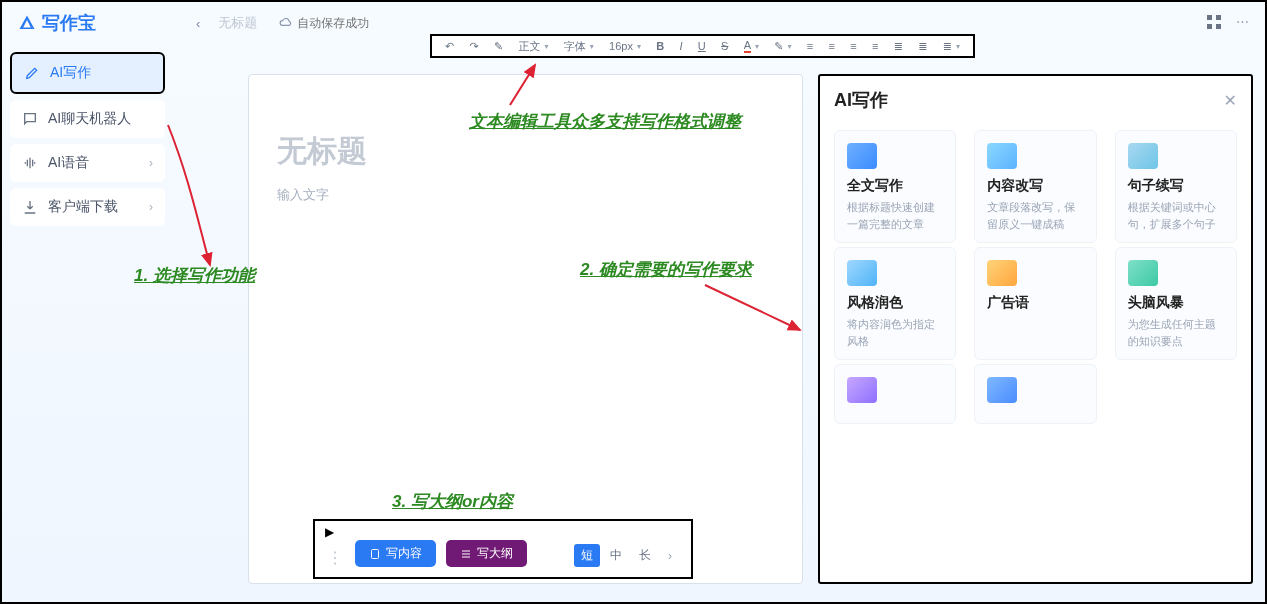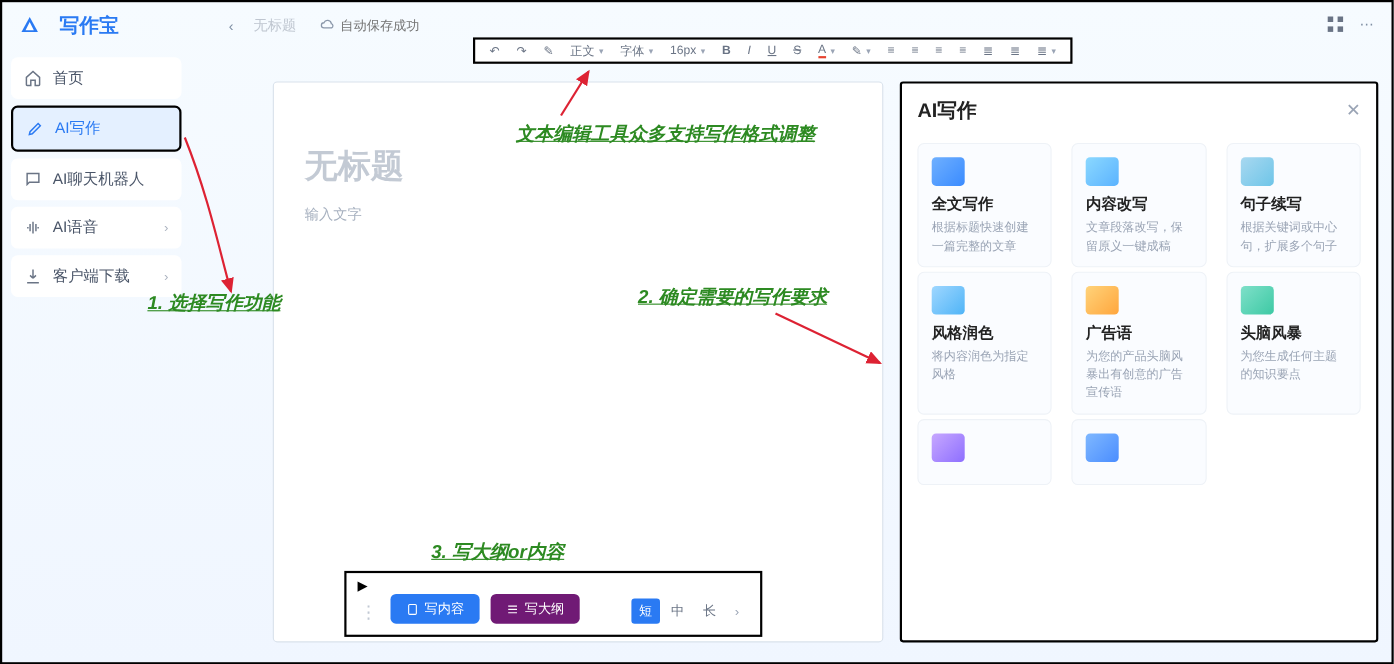--- a/index.html
+++ b/index.html
@@ -1,20 +1,20 @@
 <!DOCTYPE html>
 <html><head>
 <meta charset="utf-8">
 <style>
   * { box-sizing: border-box; margin: 0; padding: 0; }
   body { font-family: -apple-system, "PingFang SC", "Microsoft YaHei", sans-serif; width: 1267px; height: 604px; overflow: hidden; background: linear-gradient(180deg,#f6fbff,#f0f6ff); border: 2px solid #000; font-size: 13px; }
 
   
   .header { display:flex; align-items:center; height:42px; padding:0 16px; }
-  .logo-box { display:flex; align-items:center; gap:18px; color:#2a7af3; font-weight:700; font-size:18px; }
+  .logo-box { display:flex; align-items:center; gap:6px; color:#2a7af3; font-weight:700; font-size:18px; }
   .logo-tri { width:18px; height:18px; }
   .back-arrow { margin-left:100px; color:#7f8fa4; cursor:pointer; }
   .tab-label { margin-left:18px; color:#bfc6d0; font-size:13px; }
   .autosave { margin-left:22px; display:flex; align-items:center; gap:4px; color:#737373; font-size:12px; }
   .header-right { margin-left:auto; display:flex; gap:14px; color:#7f8fa4; }
   .grid-icon,.more-icon{cursor:pointer;}
 
   
   .sidebar { position:absolute; left:10px; top:52px; width:155px; }
   .side-item { display:flex; align-items:center; gap:10px; padding:10px 12px; border-radius:6px; color:#4a5568; font-size:14px; cursor:pointer; background:#fff; margin-bottom:6px; }
@@ -94,26 +94,20 @@
           <rect x="10" y="1" width="5" height="5" fill="#6a7485"></rect>
           <rect x="1" y="10" width="5" height="5" fill="#6a7485"></rect>
           <rect x="10" y="10" width="5" height="5" fill="#6a7485"></rect>
         </svg>
     </span>
     <span class="more-icon">⋯</span>
   </div>
 </div>
 
 <div class="sidebar">
-  <div class="side-item">
-    <svg class="side-icon" viewBox="0 0 24 24">
-        <path fill="none" stroke="#6a7485" stroke-width="2" d="M3 11l9-8 9 8v10a1 1 0 01-1 1h-5v-7h-6v7H4a1 1 0 01-1-1V11z"></path>
-      </svg>
-    <span>首页</span>
-  </div>
   <div class="side-item active">
     <svg class="side-icon" viewBox="0 0 24 24">
         <path fill="none" stroke="#2a7af3" stroke-width="2" d="M4 20l4-1 11-11-3-3L5 16l-1 4z"></path>
       </svg>
     <span>AI写作</span>
   </div>
   <div class="side-item">
     <svg class="side-icon" viewBox="0 0 24 24">
         <path fill="none" stroke="#6a7485" stroke-width="2" d="M4 4h16v12H7l-3 3V4z"></path>
       </svg>
@@ -209,21 +203,20 @@
       <div class="card-desc">根据关键词或中心句，扩展多个句子</div>
     </div>
     <div class="card">
       <div class="card-icon ic-sky"></div>
       <div class="card-title">风格润色</div>
       <div class="card-desc">将内容润色为指定风格</div>
     </div>
     <div class="card">
       <div class="card-icon ic-orange"></div>
       <div class="card-title">广告语</div>
-      <div class="card-desc">为您的产品头脑风暴出有创意的广告宣传语</div>
     </div>
     <div class="card">
       <div class="card-icon ic-green"></div>
       <div class="card-title">头脑风暴</div>
       <div class="card-desc">为您生成任何主题的知识要点</div>
     </div>
     <div class="card mini">
       <div class="card-icon ic-purple"></div>
     </div>
     <div class="card mini">

